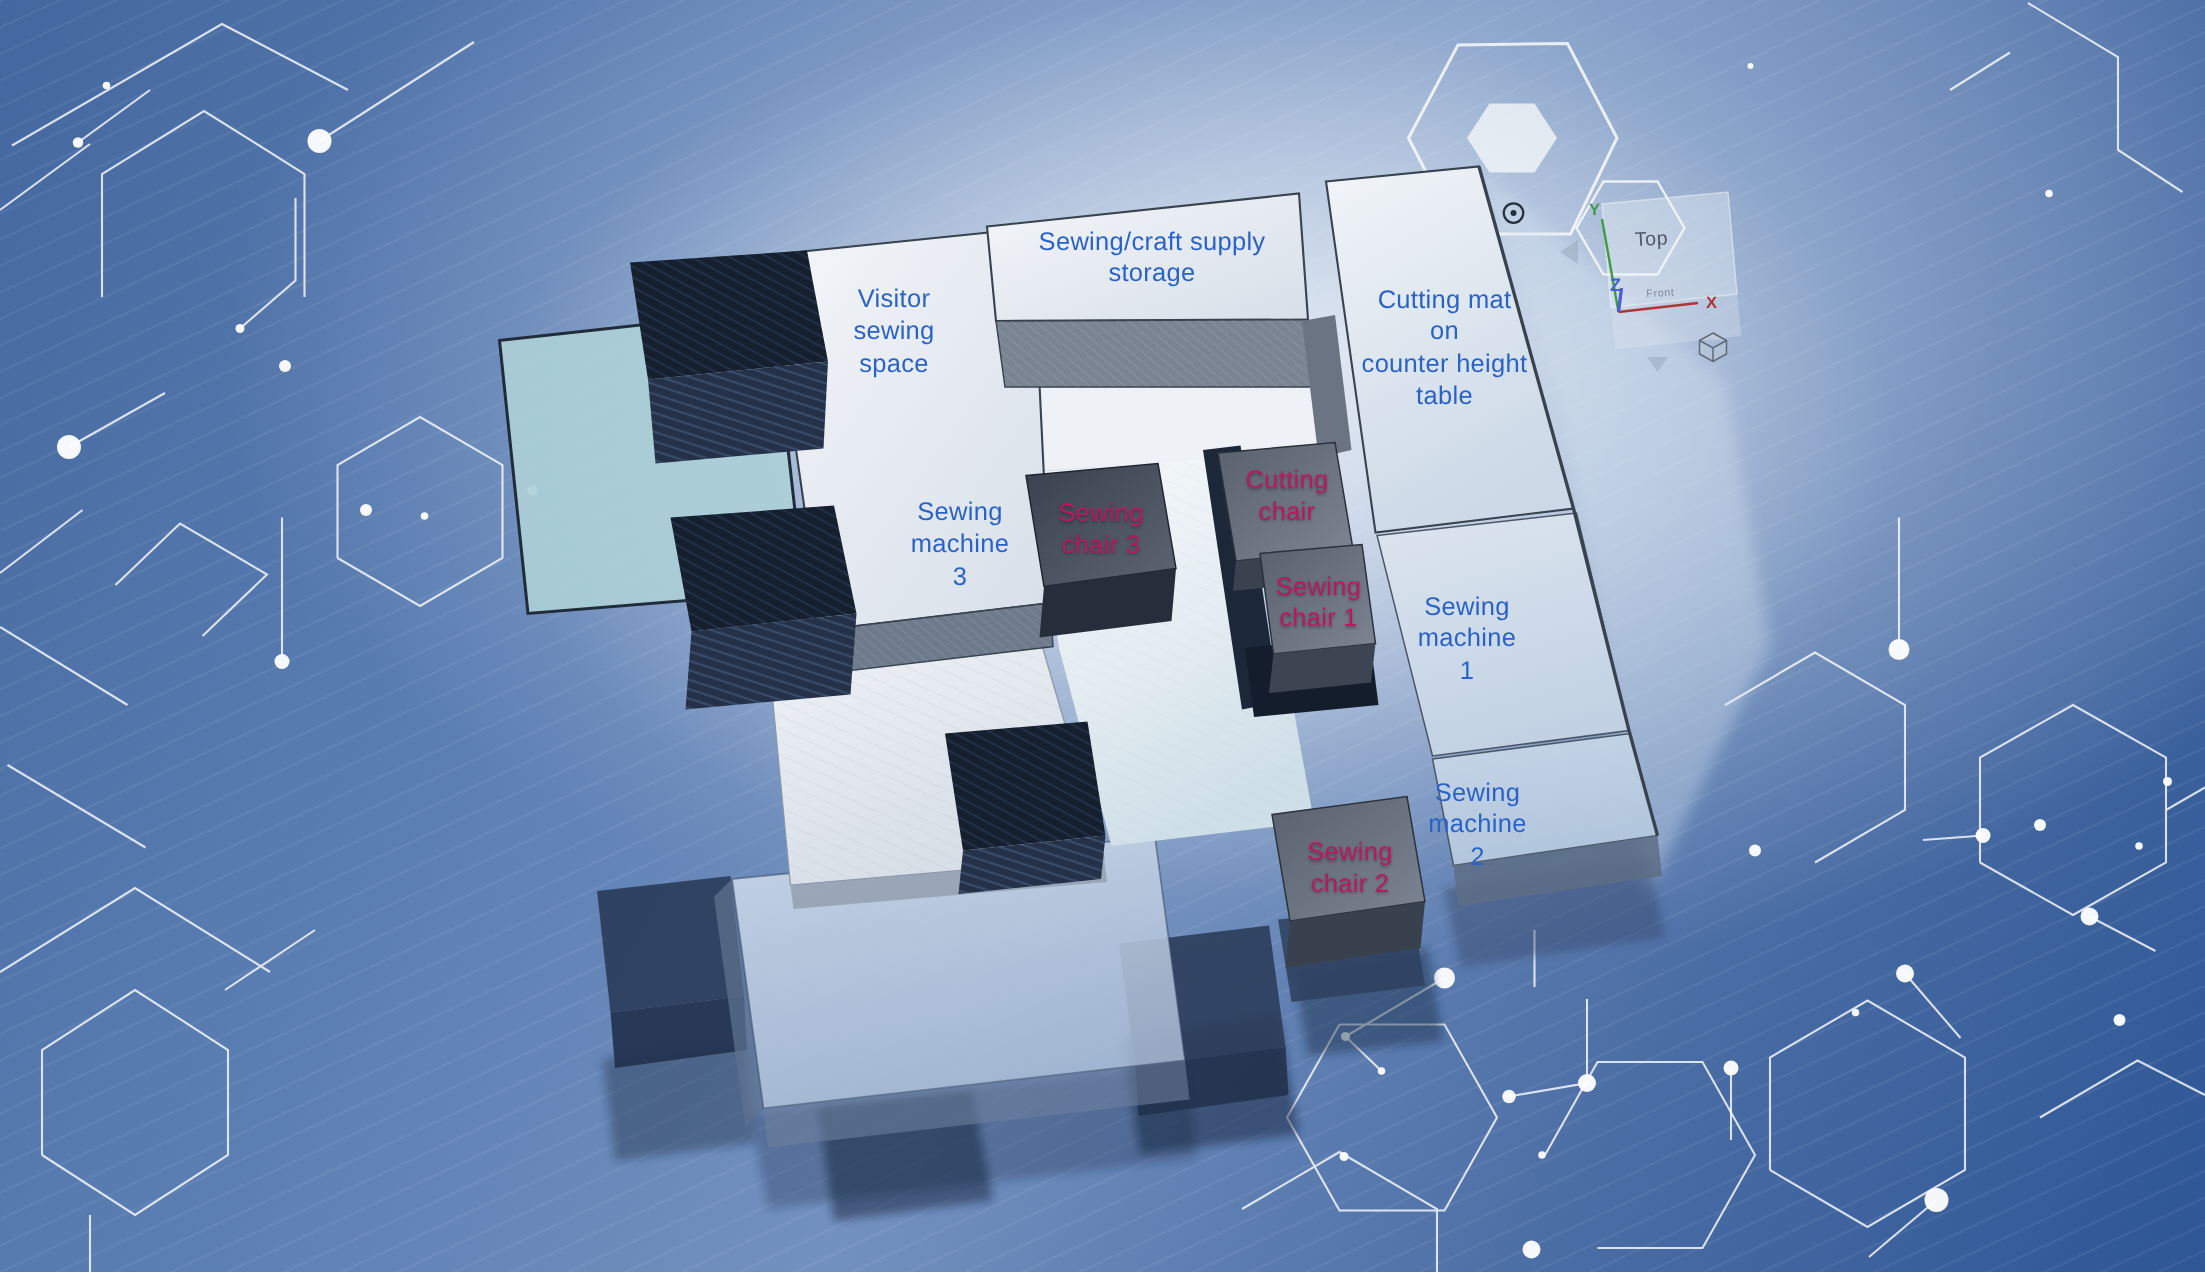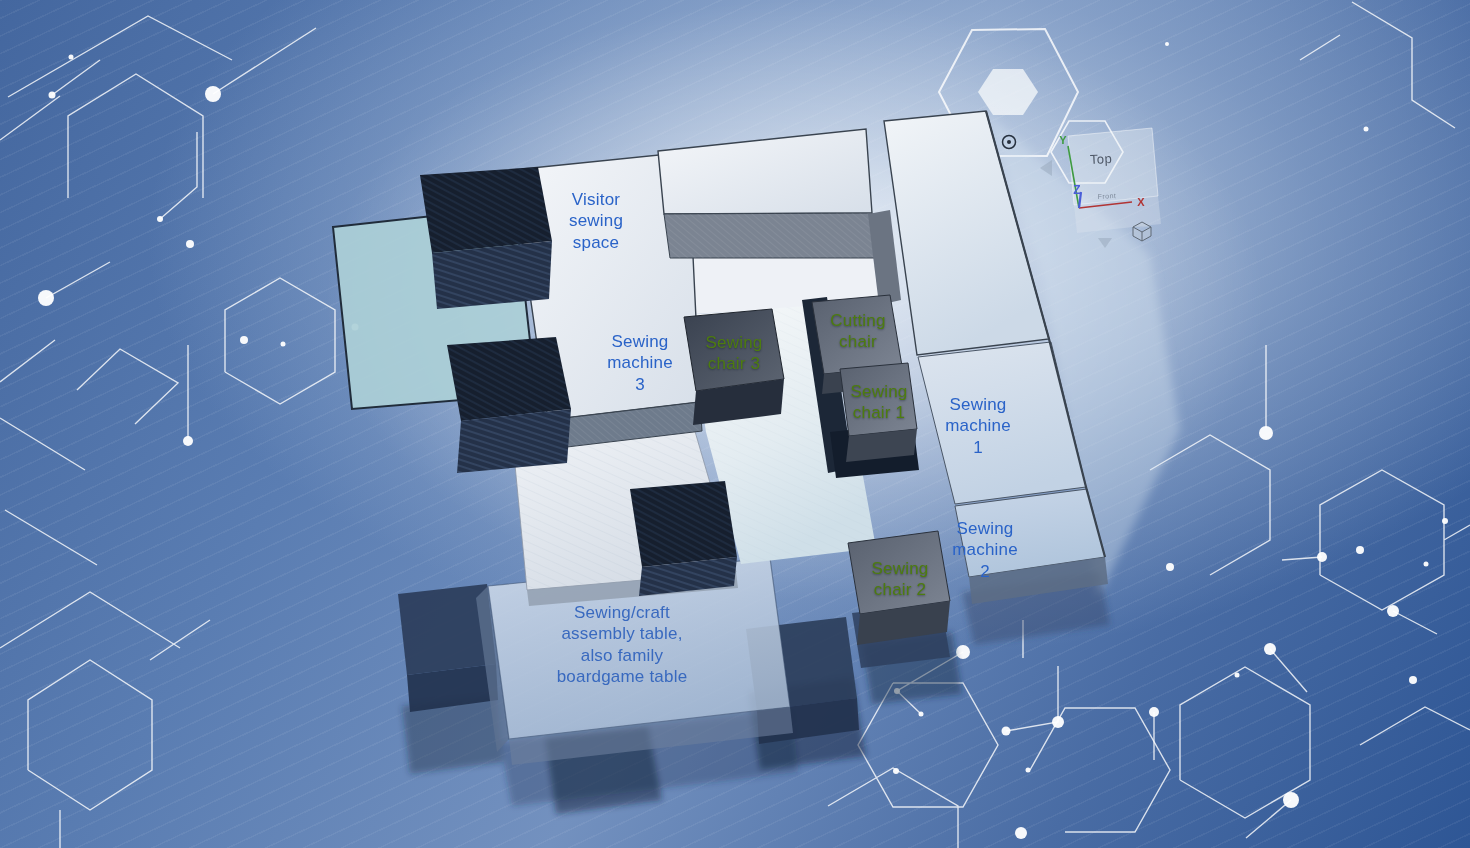--- a/index.html
+++ b/index.html
@@ -11,21 +11,21 @@
       linear-gradient(118deg,#44679f 0%,#5a7db2 28%,#7391bf 52%,#496ca4 78%,#2e5695 100%);}
   .streaks{position:absolute;inset:0;
     background:repeating-linear-gradient(155deg, rgba(255,255,255,0.07) 0px, rgba(255,255,255,0.07) 1.5px, rgba(255,255,255,0) 1.5px, rgba(255,255,255,0) 16px);
     opacity:.8;}
   svg.layer{position:absolute;left:0;top:0;}
   .labels{position:absolute;inset:0;pointer-events:none;}
   .scene-label{position:absolute;transform:translate(-50%,-50%);text-align:center;
     white-space:pre-line;font-size:17px;line-height:1.26;letter-spacing:.2px;}
   .lbl-blue{color:#2a63c8;}
   .lbl-ghost{color:#2f62bd;opacity:.92;}
-  .lbl-white{color:#4d7c0f;text-shadow:0 1px 2px rgba(10,18,30,.4);text-align:center;}
+  .lbl-white{color:#be185d;text-shadow:0 1px 2px rgba(10,18,30,.4);text-align:center;}
   .giz{position:absolute;transform:translate(-50%,-50%) rotate(-3deg);}
   .giz-top{font-size:13px;color:#3b4452;opacity:.85;letter-spacing:.4px;}
   .giz-front{font-size:7px;color:#4c5868;opacity:.6;letter-spacing:.5px;}
   .axis-lbl{position:absolute;transform:translate(-50%,-50%);font-weight:bold;font-size:11px;}
 </style>
 </head>
 <body>
 
 <div class="stage">
   <div class="bg"></div>
@@ -245,41 +245,43 @@
       <line x1="1079" y1="208" x2="1068" y2="146" stroke="#3f9b42" stroke-width="1.6"></line>
       <line x1="1079" y1="208" x2="1081" y2="192" stroke="#4a5ed8" stroke-width="2.2"></line>
       <path d="M1142,222 L1151,227 L1151,236 L1142,241 L1133,236 L1133,227 Z M1133,227 L1142,232 L1151,227 M1142,232 L1142,241" fill="rgba(200,208,218,0.35)" stroke="#5f6975" stroke-width="1"></path>
     </g>
   </svg>
 
   <div class="labels">
     <div class="scene-label lbl-blue" style="left:596px;top:221px">Visitor
 sewing
 space</div>
+    <div class="scene-label lbl-blue" style="left:768px;top:172px">Sewing/craft supply
+storage</div>
+    <div class="scene-label lbl-blue" style="left:963px;top:232px">Cutting mat
+on
+counter height
+table</div>
     <div class="scene-label lbl-blue" style="left:640px;top:363px">Sewing
 machine
 3</div>
     <div class="scene-label lbl-white" style="left:734px;top:353px">Sewing
 chair 3</div>
     <div class="scene-label lbl-white" style="left:858px;top:331px">Cutting
 chair</div>
     <div class="scene-label lbl-white" style="left:879px;top:402px">Sewing
 chair 1</div>
     <div class="scene-label lbl-blue" style="left:978px;top:426px">Sewing
 machine
 1</div>
     <div class="scene-label lbl-blue" style="left:985px;top:550px">Sewing
 machine
 2</div>
     <div class="scene-label lbl-white" style="left:900px;top:579px">Sewing
 chair 2</div>
-    <div class="scene-label lbl-ghost" style="left:622px;top:645px">Sewing/craft
-assembly table,
-also family
-boardgame table</div>
 
     <div class="giz giz-top" style="left:1101px;top:159px">Top</div>
     <div class="giz giz-front" style="left:1107px;top:196px">Front</div>
     <div class="axis-lbl" style="left:1141px;top:202px;color:#b13434">X</div>
     <div class="axis-lbl" style="left:1063px;top:140px;color:#3f9b42">Y</div>
     <div class="axis-lbl" style="left:1077px;top:190px;color:#4a5ed8;font-size:12px">Z</div>
   </div>
 </div>
 
 </body></html>

